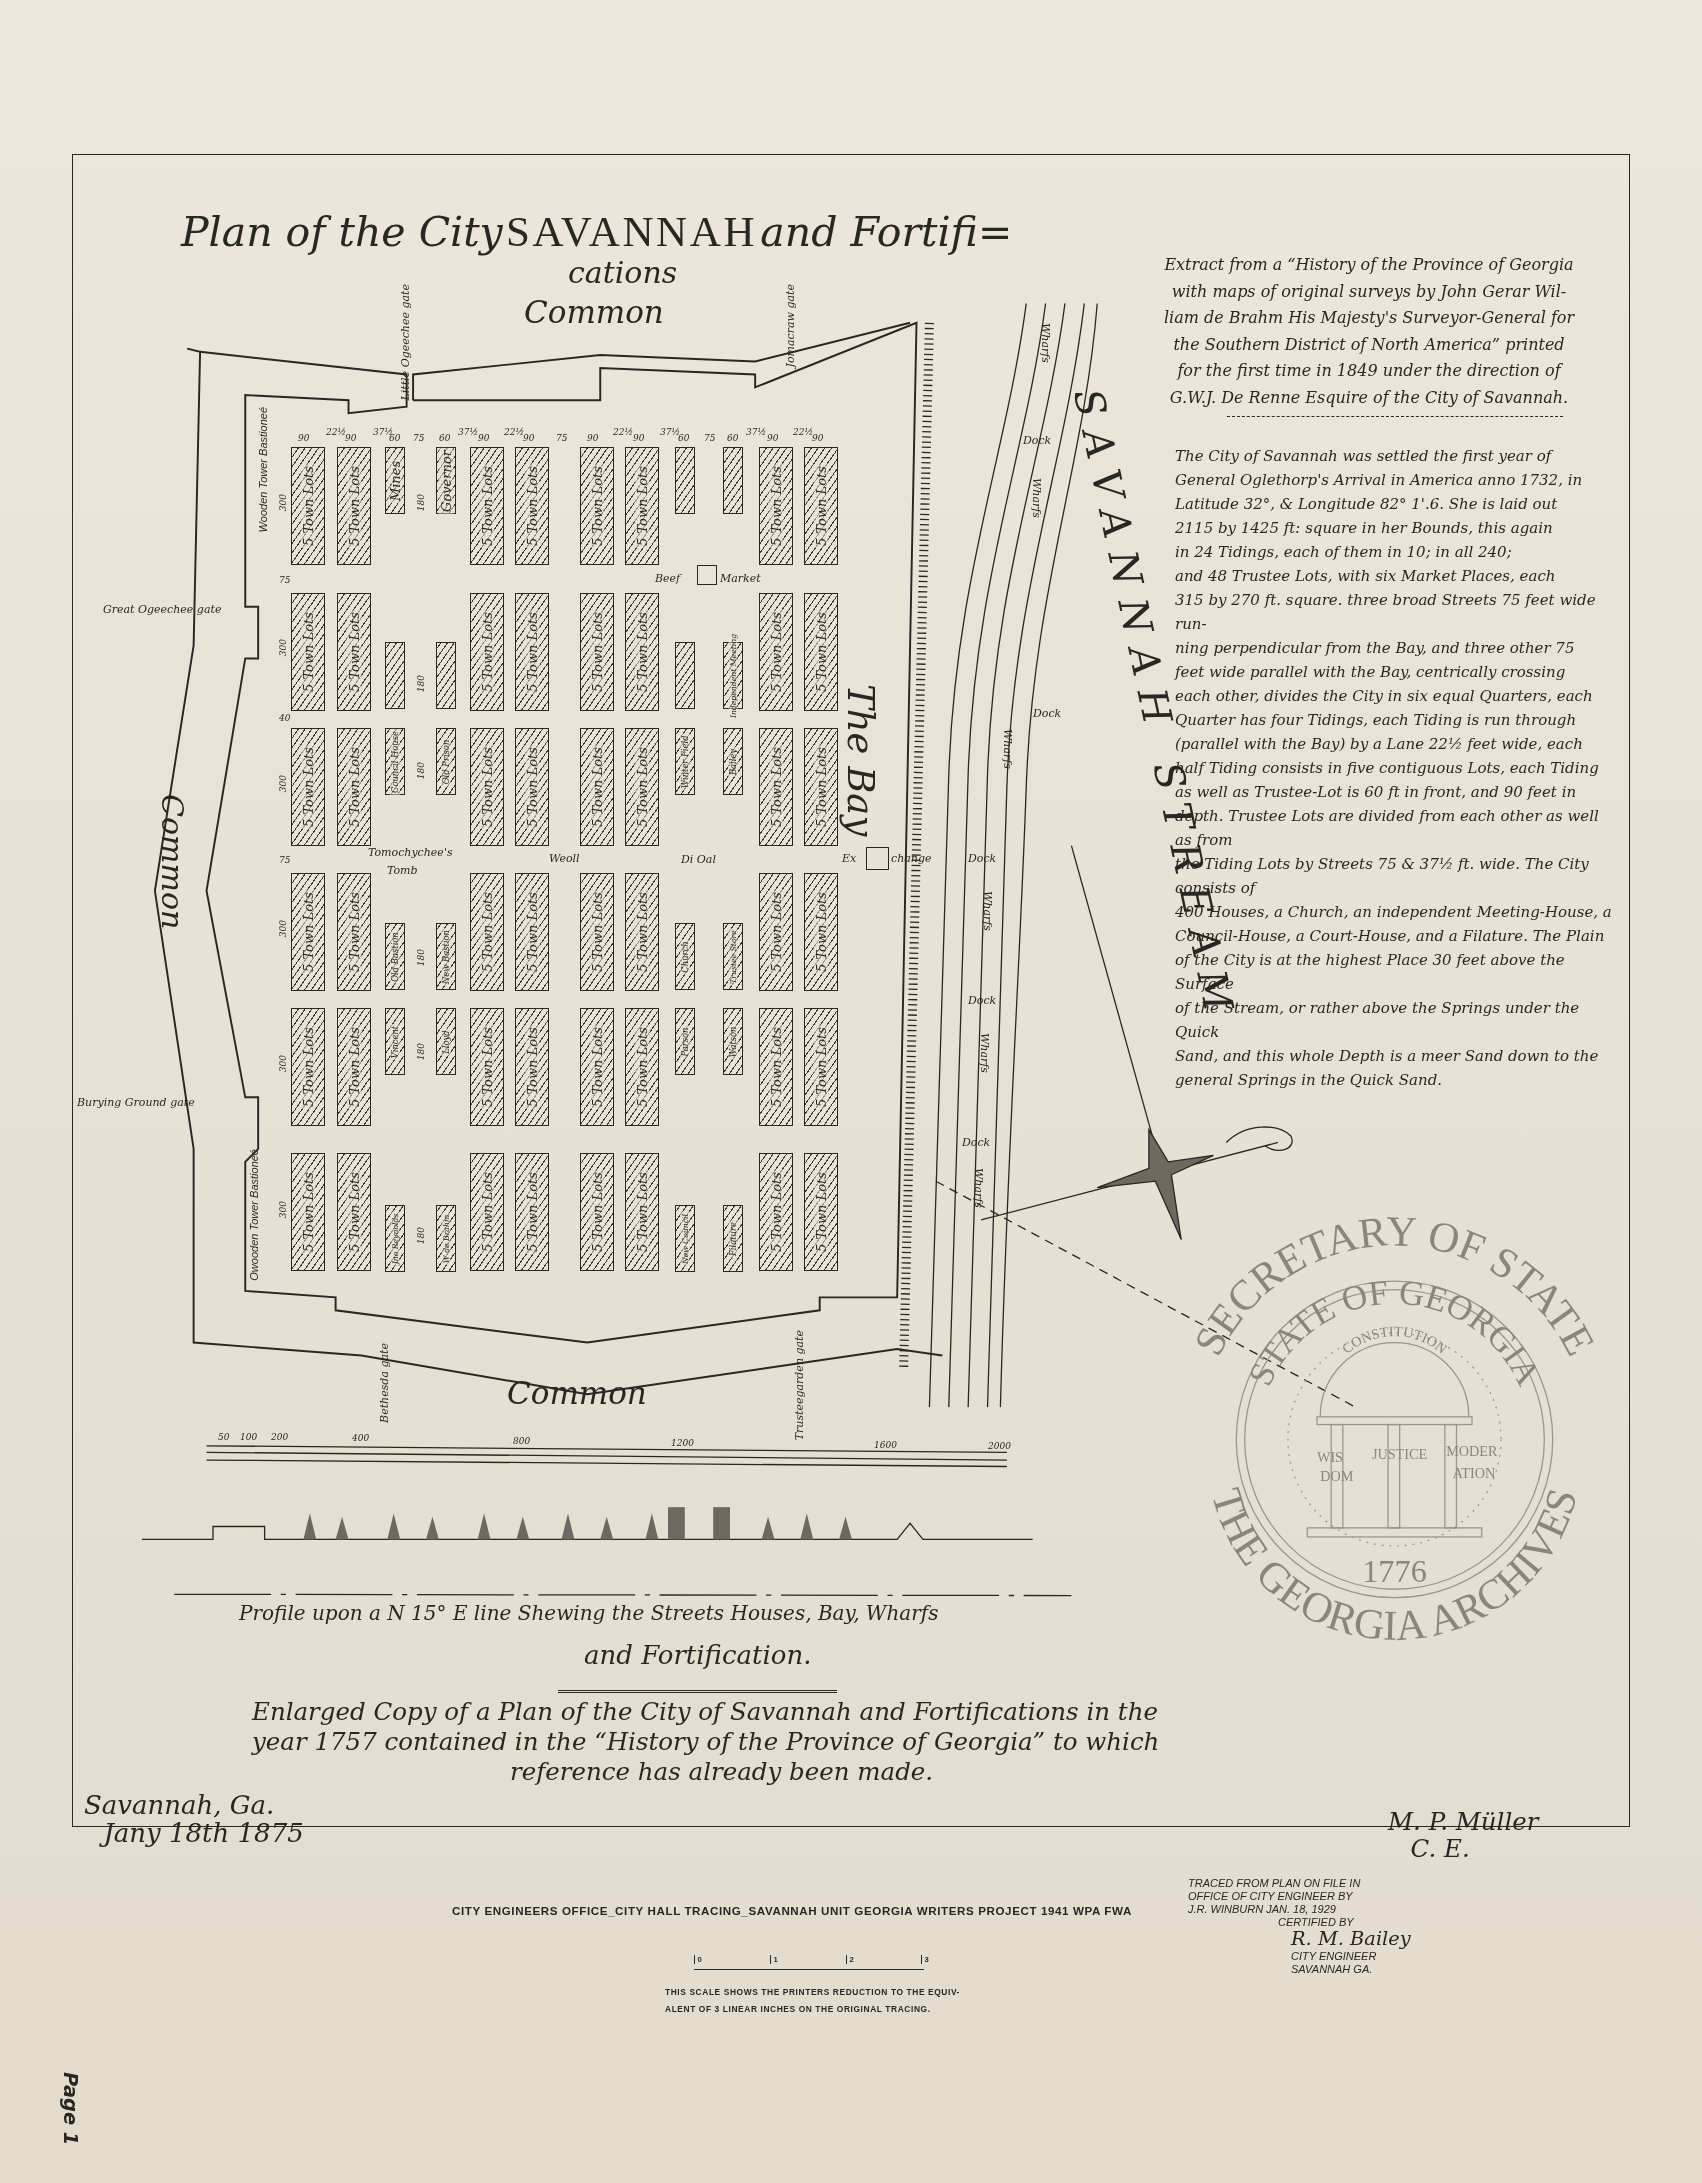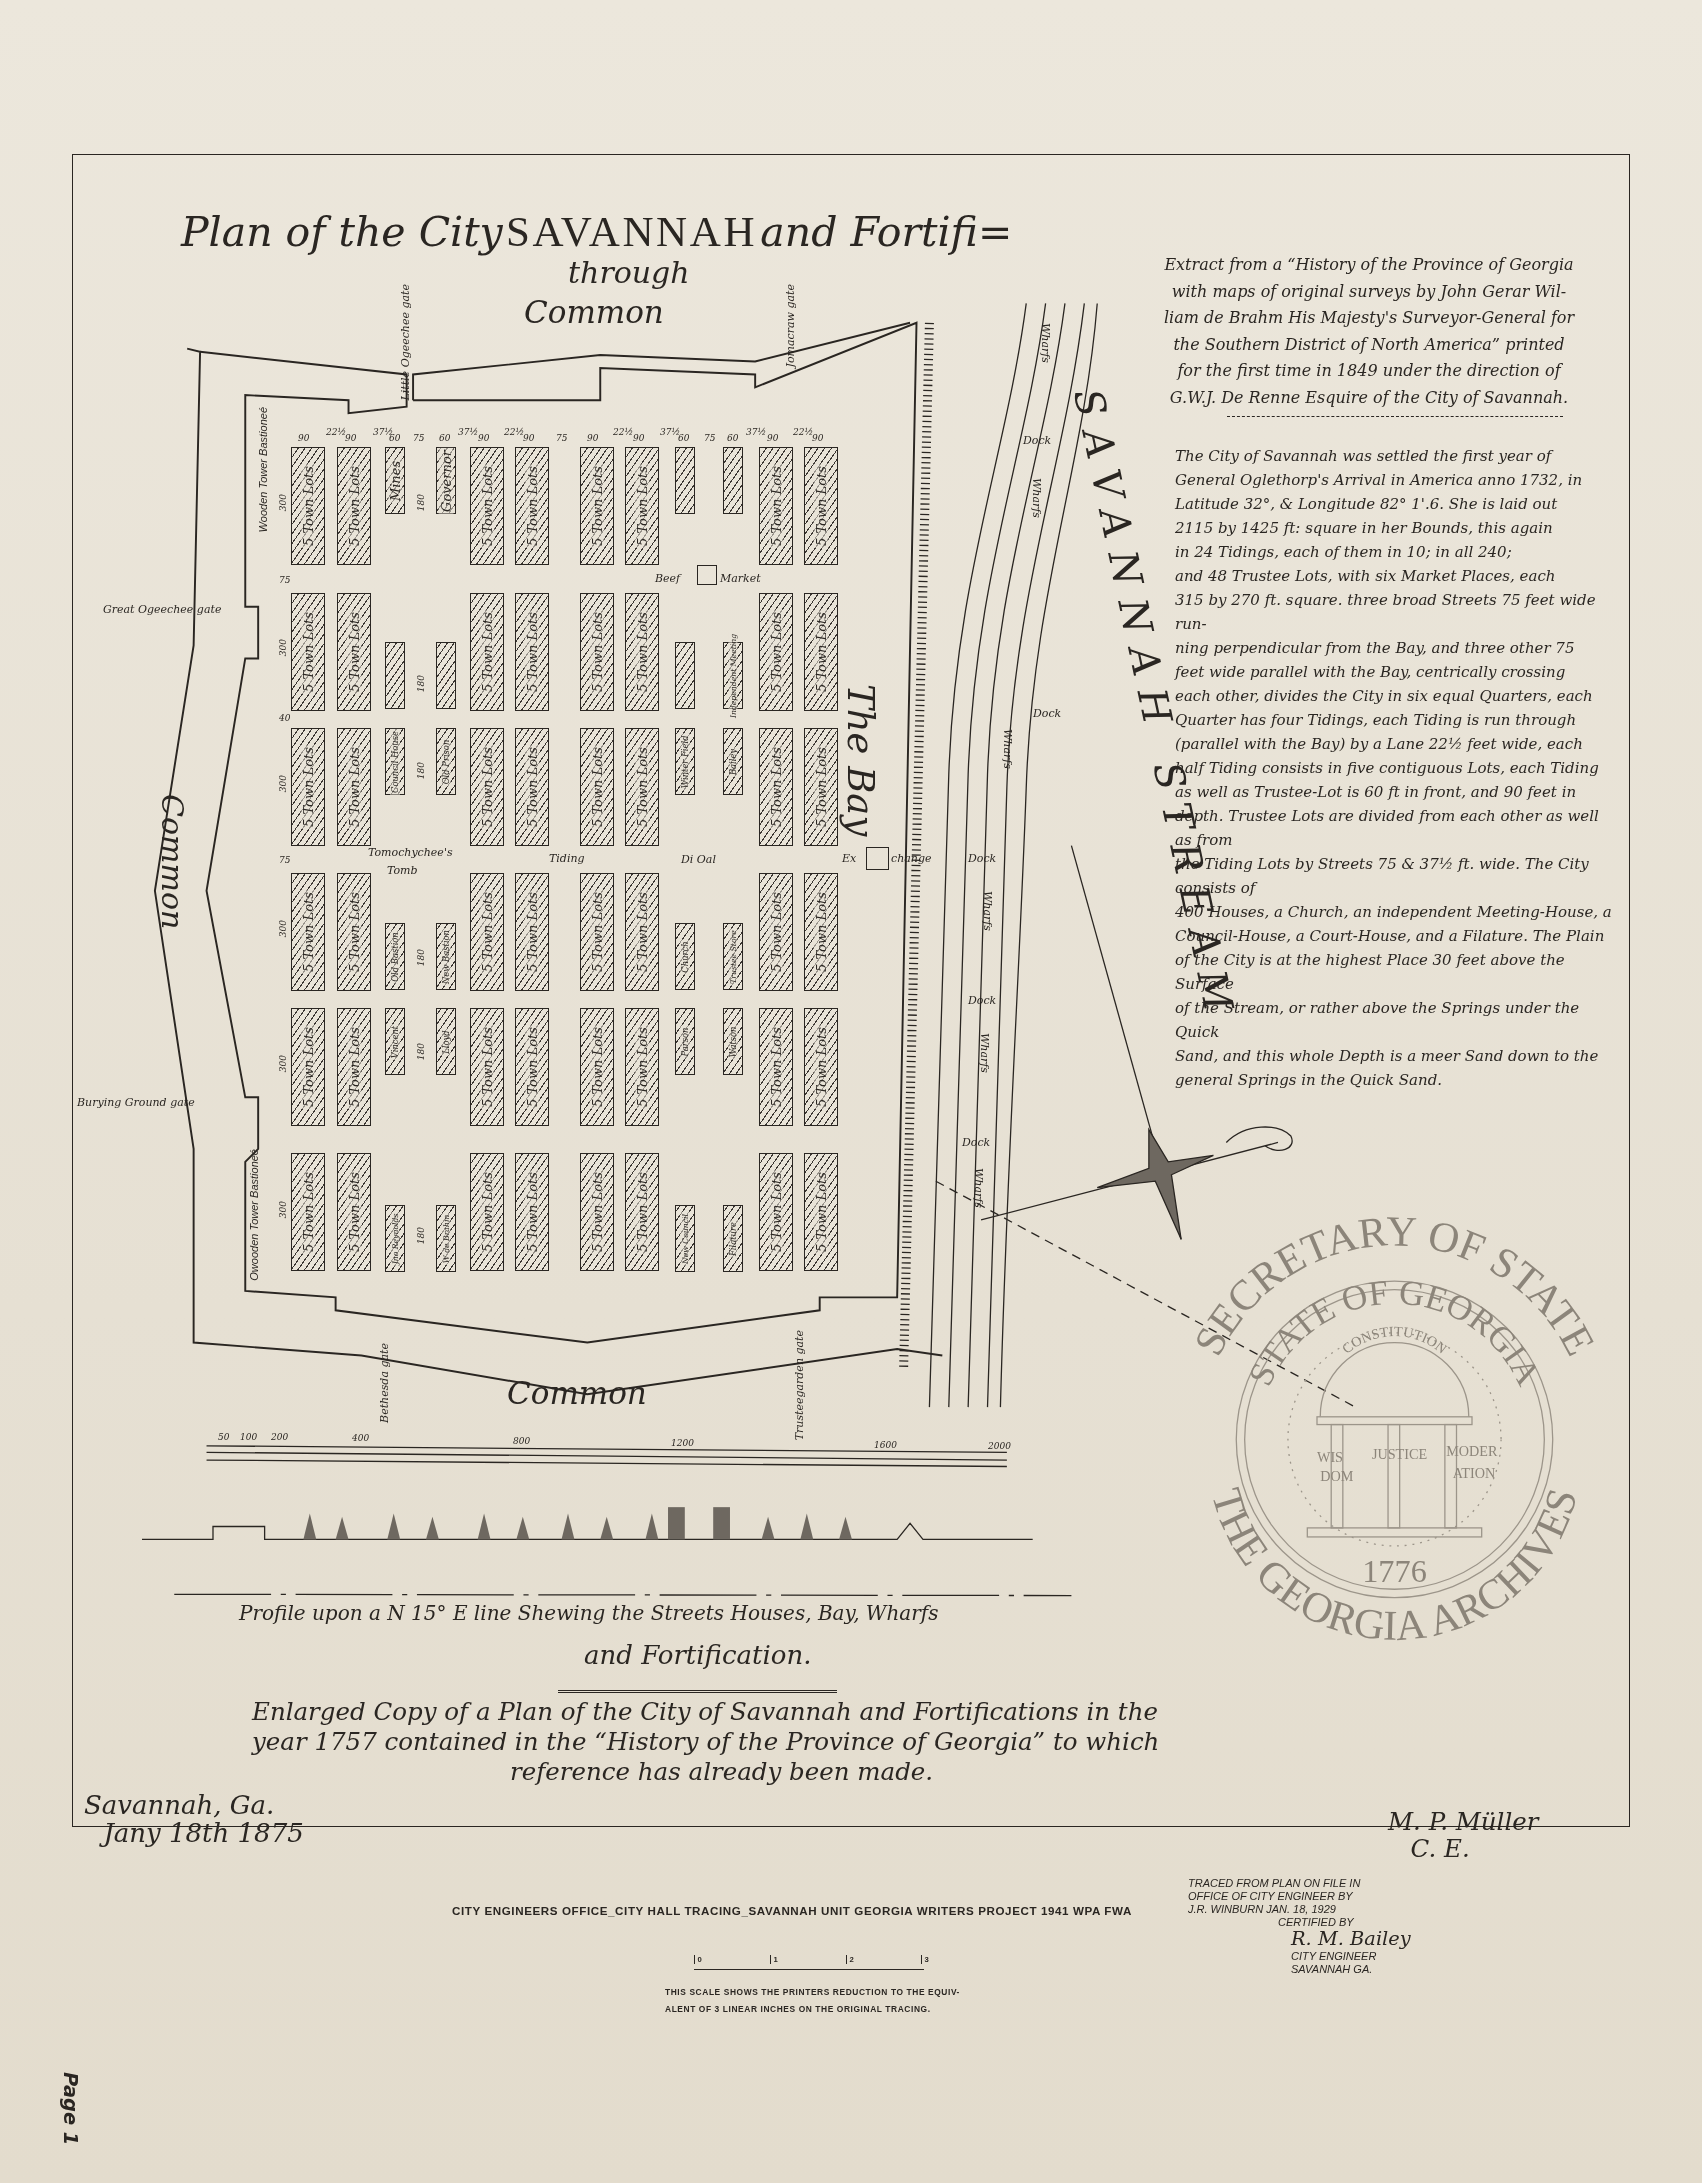--- a/index.html
+++ b/index.html
@@ -32,21 +32,21 @@
 
 <div class="sheet">
 
   <div class="frame"></div>
 
   <div class="abs" style="left:181px;top:207px;white-space:nowrap;text-align:right;">
     <span class="title-script">Plan of the City</span>
     <span class="title-caps">SAVANNAH</span>
     <span class="title-script">and Fortifi=</span>
   </div>
-  <div class="abs title-script" style="left:568px;top:255px;font-size:30px;">through</div>
+  <div class="abs title-script" style="left:568px;top:255px;font-size:30px;">cations</div>
   <div class="abs script" style="left:524px;top:294px;font-size:31px;">Common</div>
 
   <svg class="abs" style="left:0;top:0;" width="1702" height="2183" viewBox="0 0 2637 3382">
     <g fill="none" stroke="#2a2622" stroke-width="3">
       <polyline points="310,545 630,580 630,630 540,640 540,620 380,612 380,940 400,940 400,1020 380,1020 320,1380 380,1700 400,1700 400,1780 380,1800 380,2000 520,2010 520,2030 910,2080 1270,2030 1270,2010 1390,2010 1420,500 1170,600 1170,580 930,570 930,620 640,620"></polyline>
       <polyline points="290,540 310,545 300,1000 240,1380 300,1780 300,2080 560,2100 910,2160 1390,2090 1460,2100"></polyline>
       <polyline points="640,620 640,580 930,550 1170,560 1410,500"></polyline>
     </g>
 
     <g stroke="#2a2622" stroke-width="2" fill="none">
@@ -381,21 +381,21 @@
     <div class="dim" style="left:279px;top:575px;">75</div>
     <div class="dim" style="left:279px;top:713px;">40</div>
     <div class="dim" style="left:279px;top:855px;">75</div>
   </div>
 
   <div class="abs small" style="left:655px;top:572px;">Beef</div>
   <div class="abs" style="left:697px;top:565px;width:18px;height:18px;border:1.3px solid #2a2622;"></div>
   <div class="abs small" style="left:720px;top:572px;">Market</div>
   <div class="abs small" style="left:368px;top:846px;">Tomochychee's</div>
   <div class="abs small" style="left:387px;top:864px;">Tomb</div>
-  <div class="abs small" style="left:549px;top:852px;">Tiding</div>
+  <div class="abs small" style="left:549px;top:852px;">Weoll</div>
   <div class="abs small" style="left:681px;top:853px;">Di Oal</div>
   <div class="abs small" style="left:842px;top:852px;">Ex</div>
   <div class="abs" style="left:866px;top:847px;width:20.7px;height:20.7px;border:1.3px solid #2a2622;"></div>
   <div class="abs small" style="left:891px;top:852px;">change</div>
 
   <div>
     <div class="dim" style="left:218px;top:1432px;">50</div>
     <div class="dim" style="left:240px;top:1432px;">100</div>
     <div class="dim" style="left:271px;top:1432px;">200</div>
     <div class="dim" style="left:352px;top:1433px;">400</div>

